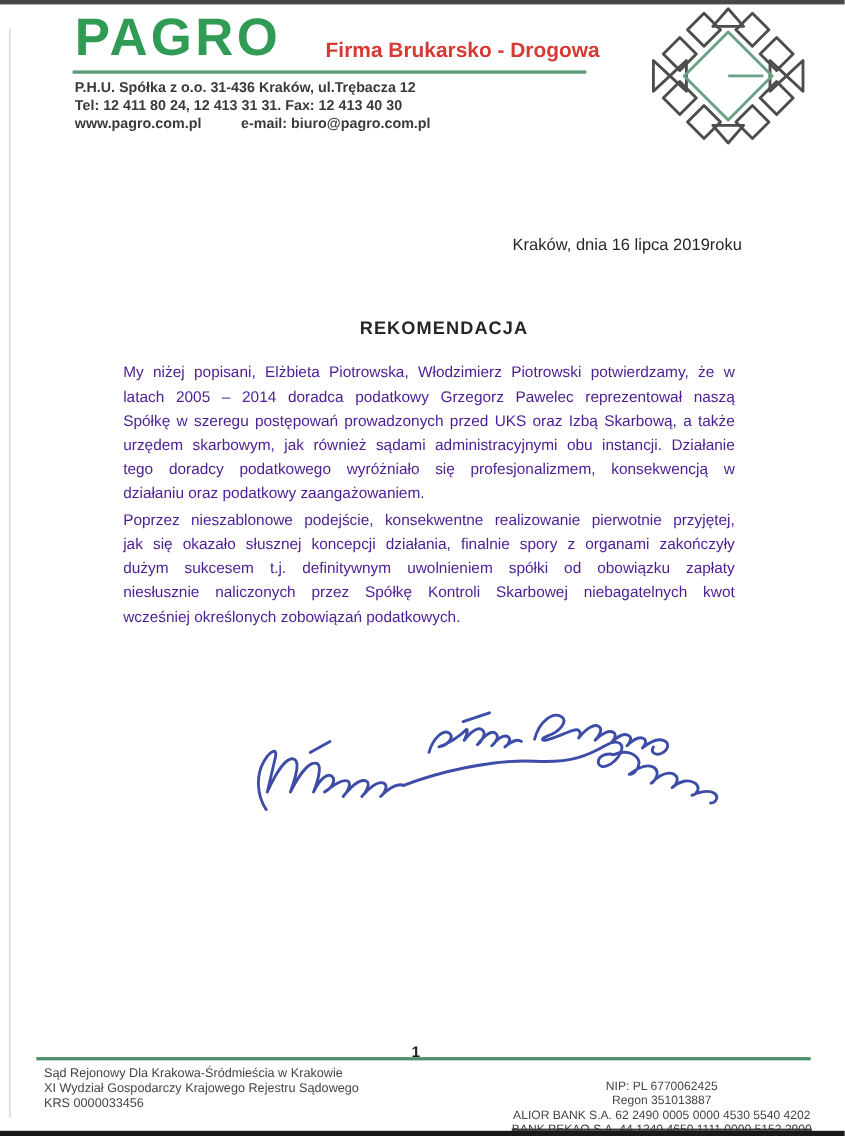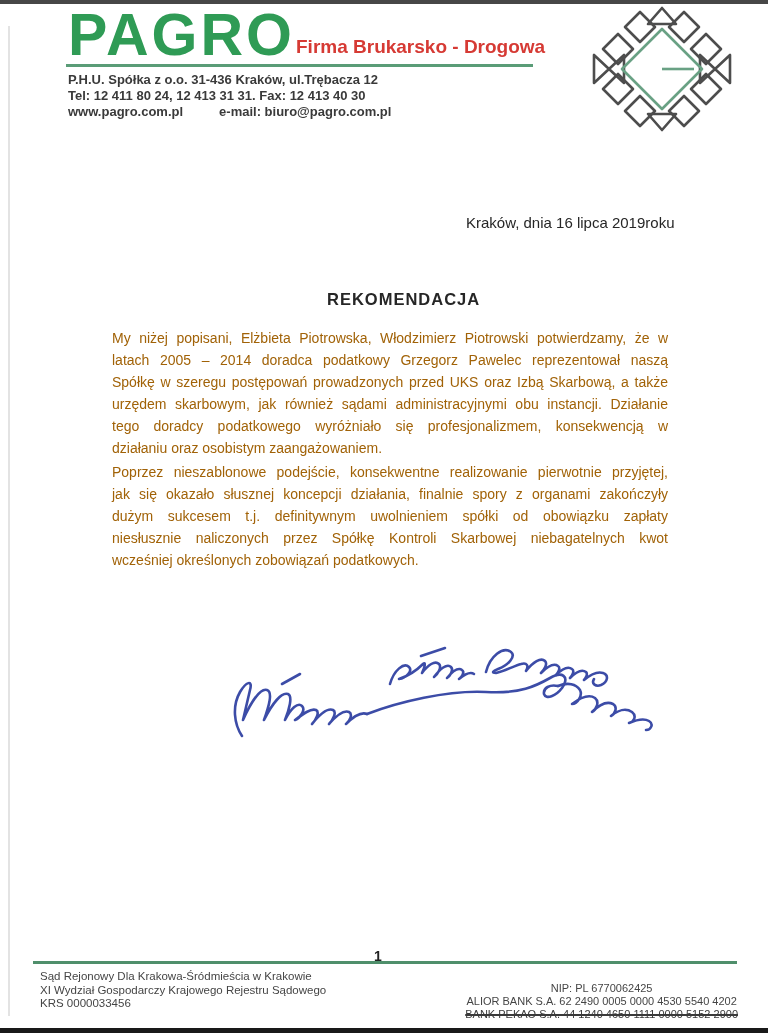--- a/index.html
+++ b/index.html
@@ -6,33 +6,33 @@
   body{
     width:768px;height:1033px;position:relative;background:#ffffff;
     font-family:"Liberation Sans", sans-serif;color:#2f2f2f;overflow:hidden;
   }
   .abs{position:absolute;}
   
   .top-bar{left:0;top:0;width:768px;height:4px;background:#474747;}
   .bottom-bar{left:0;bottom:0;width:768px;height:5px;background:#191919;}
   .left-edge{left:8px;top:26px;width:2px;height:990px;background:#e3e3e3;}
   
-  .brand{left:68px;top:12px;font-size:59px;line-height:46px;font-weight:900;
+  .brand{left:68px;top:12px;font-size:48px;line-height:46px;font-weight:900;
     letter-spacing:3px;color:#2f9b55;}
   .tagline{left:296px;top:36px;font-size:19px;font-weight:bold;color:#d63a34;}
   .header-rule{left:66px;top:64px;width:467px;height:3px;background:#5a9c77;}
   .addr{left:68px;font-size:13px;font-weight:bold;color:#3a3a3a;line-height:16px;}
   .addr1{top:72px;} .addr2{top:88px;}
   .addr3{top:104px;display:flex;gap:36px;text-align:center;}
   
   .date-line{left:422px;top:214px;font-size:15px;color:#262626;margin-left:44px;}
   .doc-title{left:327px;top:290px;font-size:16.5px;font-weight:600;
     letter-spacing:1px;color:#262626;}
   
-  .para{left:112px;width:556px;font-size:14px;line-height:22px;color:#a16207;}
+  .para{left:112px;width:556px;font-size:14px;line-height:22px;color:#4c1d95;}
   .para1{top:327px;} .para2{top:461px;}
   .jline{text-align:justify;text-align-last:justify;}
   .jlast{text-align:justify;text-align-last:left;}
   
   .sig-wrap{left:228px;top:626px;width:440px;height:122px;}
   
   .footer-rule{left:33px;top:961px;width:704px;height:2.5px;background:#4f8f6b;}
   .page-num{left:370px;top:948px;width:16px;text-align:center;font-size:14px;
     font-weight:bold;color:#222;}
   .footer-left{left:40px;top:970px;font-size:11.5px;line-height:13.5px;color:#454545;}
@@ -87,21 +87,21 @@
 
 <div class="abs date-line">Kraków, dnia 16 lipca 2019roku</div>
 <div class="abs doc-title">REKOMENDACJA</div>
 
 <div class="abs para para1">
   <div class="jline">My niżej popisani, Elżbieta Piotrowska, Włodzimierz Piotrowski potwierdzamy, że w</div>
   <div class="jline">latach 2005 – 2014 doradca podatkowy Grzegorz Pawelec reprezentował naszą</div>
   <div class="jline">Spółkę w szeregu postępowań prowadzonych przed UKS oraz Izbą Skarbową, a także</div>
   <div class="jline">urzędem skarbowym, jak również sądami administracyjnymi obu instancji. Działanie</div>
   <div class="jline">tego doradcy podatkowego wyróżniało się profesjonalizmem, konsekwencją w</div>
-  <div class="jlast">działaniu oraz osobistym zaangażowaniem.</div>
+  <div class="jlast">działaniu oraz podatkowy zaangażowaniem.</div>
 </div>
 
 <div class="abs para para2">
   <div class="jline">Poprzez nieszablonowe podejście, konsekwentne realizowanie pierwotnie przyjętej,</div>
   <div class="jline">jak się okazało słusznej koncepcji działania, finalnie spory z organami zakończyły</div>
   <div class="jline">dużym sukcesem t.j. definitywnym uwolnieniem spółki od obowiązku zapłaty</div>
   <div class="jline">niesłusznie naliczonych przez Spółkę Kontroli Skarbowej niebagatelnych kwot</div>
   <div class="jlast">wcześniej określonych zobowiązań podatkowych.</div>
 </div>
 
@@ -127,17 +127,18 @@
 <div class="abs page-num">1</div>
 
 <div class="abs footer-left">
   <div>Sąd Rejonowy Dla Krakowa-Śródmieścia w Krakowie</div>
   <div>XI Wydział Gospodarczy Krajowego Rejestru Sądowego</div>
   <div>KRS 0000033456</div>
 </div>
 
 <div class="abs footer-right">
   <div>NIP: PL 6770062425</div>
+  <div>Regon 351013887</div>
   <div>ALIOR BANK S.A. 62 2490 0005 0000 4530 5540 4202</div>
   <div class="struck">BANK PEKAO S.A. 44 1240 4650 1111 0000 5152 2900</div>
 </div>
 
 <div class="abs bottom-bar"></div>
 
 </body></html>

